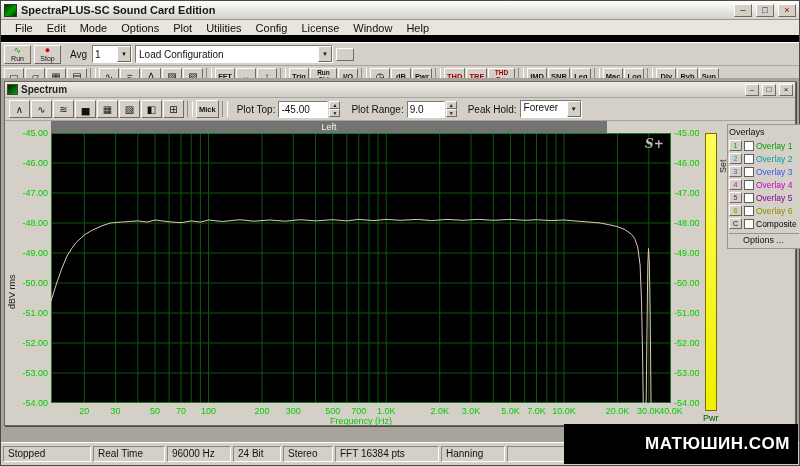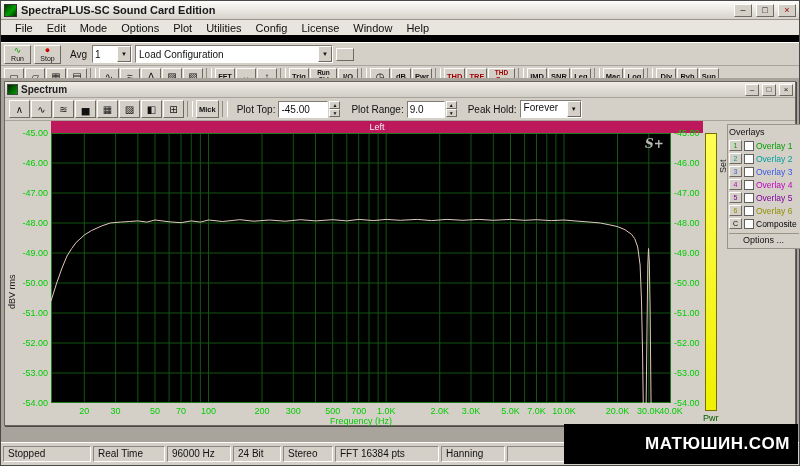--- a/index.html
+++ b/index.html
@@ -46,21 +46,21 @@
   #spec-toolbar{height:22px;display:flex;align-items:center;gap:1px;padding:0 4px;border-bottom:1px solid #a8a49c;background:#d4d0c8;}
   .plot-btn{width:21px;height:18px;font-size:10px;}
   .spin{display:flex;flex-direction:column;margin-right:4px;}
   .spin-btn{width:11px;height:8px;font-size:5px;line-height:6px;}
   .field{width:44px;height:15px;border:1px solid;border-color:#807c74 #fff #fff #807c74;background:#fff;
          font-size:10px;padding:0 2px;font-family:inherit;color:#111;}
   .field.narrow{width:32px;}
   .combo.w-ph{width:60px;height:16px;}
   
   #spec-body{position:relative;height:304px;background:#d4d0c8;}
-  #channel-strip{position:absolute;left:46px;top:0;width:652px;height:12px;background:#be185d;color:#f2f2f2;
+  #channel-strip{position:absolute;left:46px;top:0;width:556px;height:12px;background:#737373;color:#f2f2f2;
                  font-size:9px;line-height:12px;text-align:center;}
   #spectrum-plot-svg{position:absolute;left:46px;top:12px;width:620px;height:270px;background:#000;display:block;}
   .ylab,.xlab{position:absolute;font-size:9px;line-height:10px;}
   #y-axis-left{position:absolute;left:10px;top:0;width:33px;height:300px;}
   #y-axis-left .ylab{left:0;width:33px;text-align:right;}
   #y-axis-right{position:absolute;left:669px;top:0;width:33px;height:300px;}
   #y-axis-right .ylab{left:0;width:33px;text-align:left;}
   #x-axis-ticks{position:absolute;left:46px;top:285px;width:640px;height:10px;}
   .xlab{width:30px;text-align:center;}
   #x-axis-title{position:absolute;left:46px;top:295px;width:620px;text-align:center;font-size:9px;color:#00cc00;}

